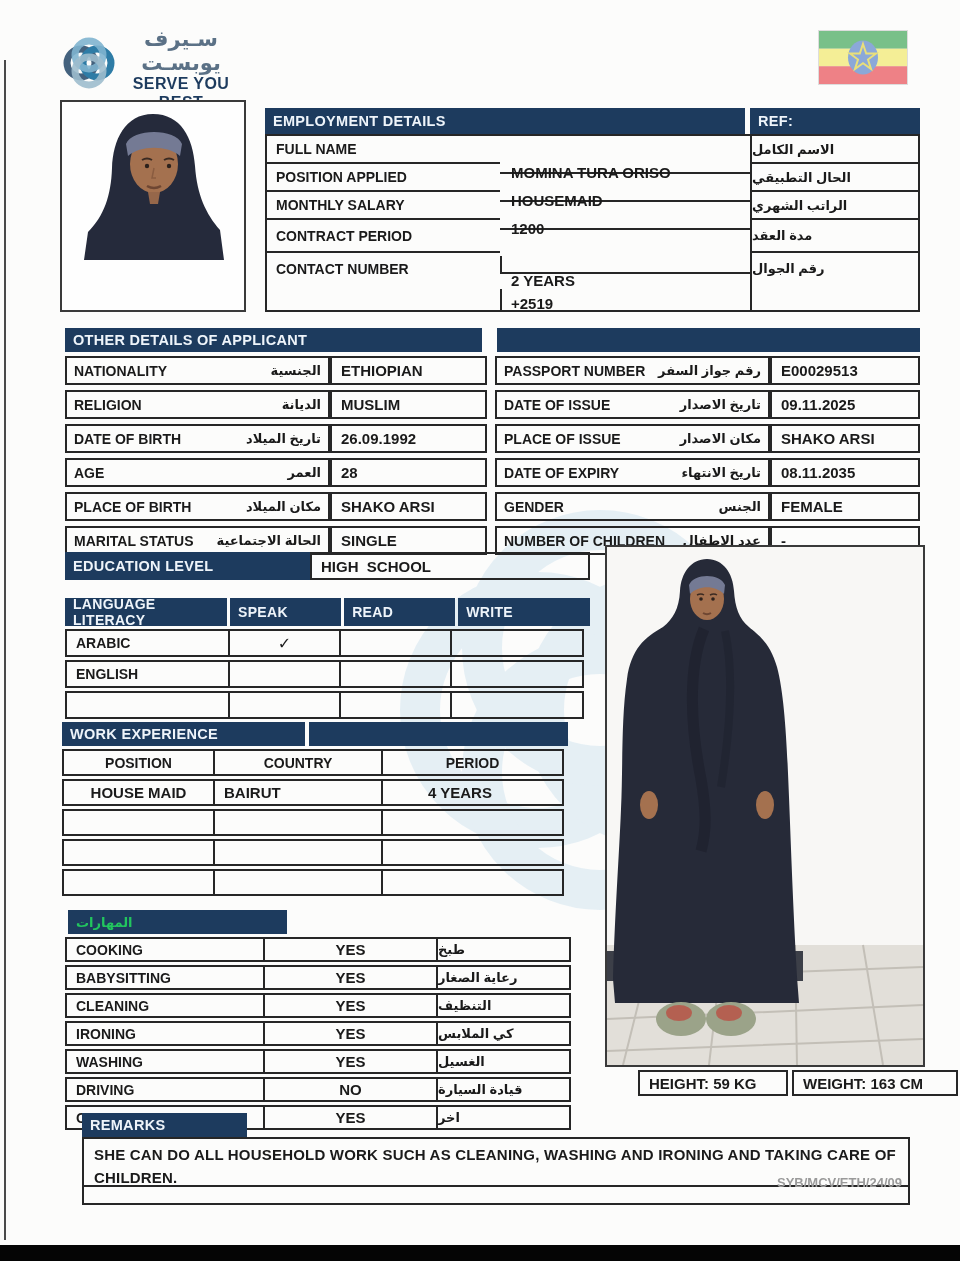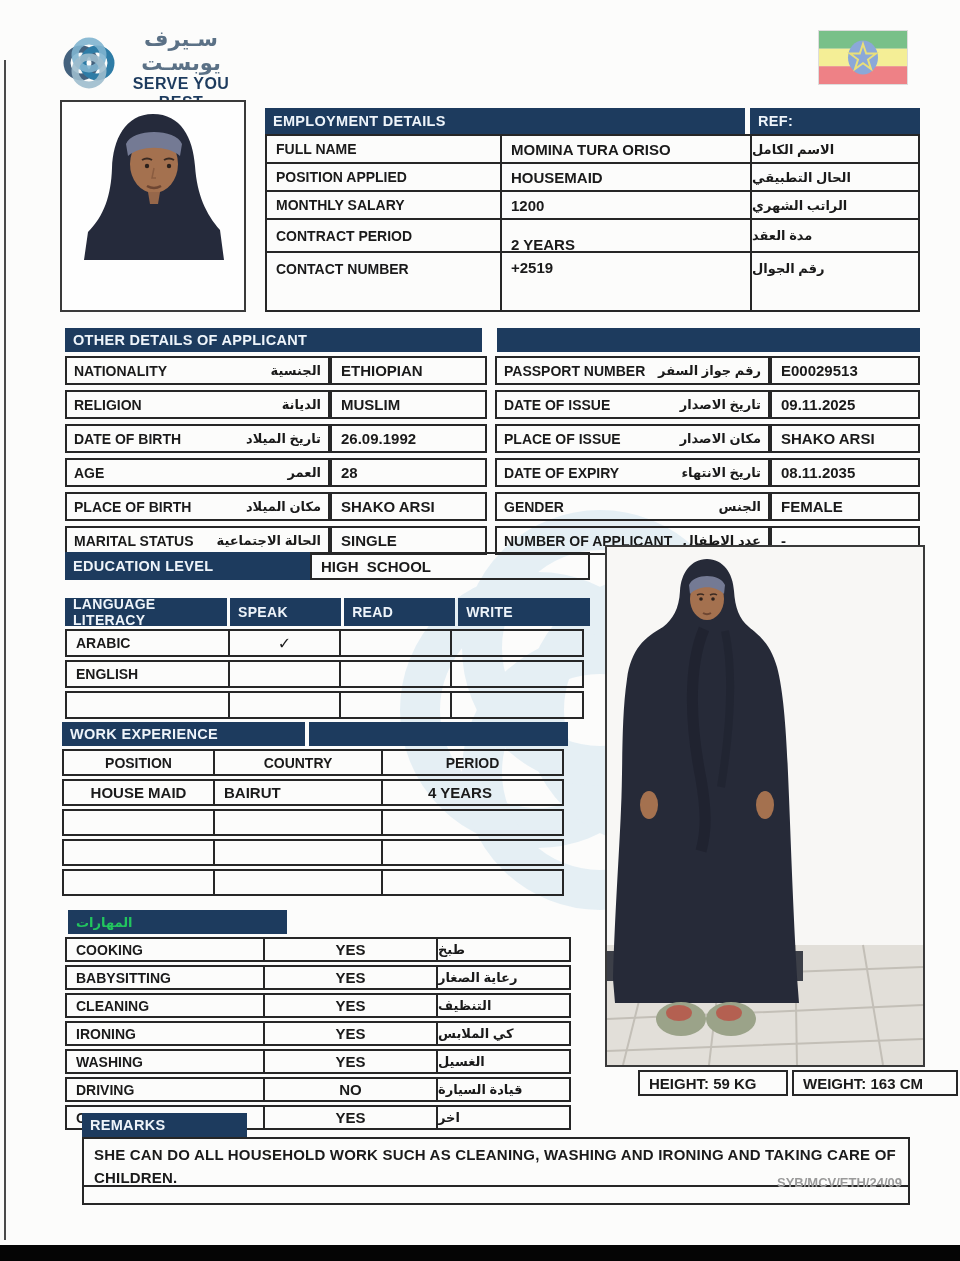--- a/index.html
+++ b/index.html
@@ -34,21 +34,21 @@
   .lt-ar2{color:#737373; font-size:12px; font-weight:bold;}
   .lt-en2{color:#a9cede; font-size:7.5px; font-weight:bold; letter-spacing:1.2px;}
   
   .emp{left:265px; top:108px; width:655px;}
   .emp-head{position:absolute; left:0; top:0; width:655px; height:26px; display:flex;}
   .emp-body{position:absolute; left:0; top:26px; width:655px;}
   .emp-row{display:flex;}
   .emp-row .cell{border:none; border-left:2px solid #262626; border-bottom:2px solid #262626;}
   .emp-row .cell:last-child{border-right:2px solid #262626;}
   .emp-body{border-top:2px solid #262626;}
-  .ec1{width:235px;} .ec2{width:250px;} .ec3{width:170px; justify-content:flex-end;}
+  .ec1{width:235px;} .ec2{width:250px;margin-top:36px;} .ec3{width:170px; justify-content:flex-end;}
   
   .od-row{display:flex; height:29px; margin-bottom:5px;}
   .od-row .cell{height:29px;}
   .odl-l{width:265px;} .odl-v{width:157px;}
   .od-gap{width:8px; border:none; background:transparent;}
   .odr-l{width:275px;} .odr-v{width:150px;}
   
   .lang-head{display:flex; gap:3px;}
   .lang-head .bar{height:28px; font-size:14px;}
   .lang-row{display:flex; margin-top:3px;}
@@ -240,21 +240,21 @@
       </div>
 
       <div class="od-row">
         <div class="cell odl-l between">
             <span class="lbl">MARITAL STATUS</span>
             <span class="ar">الحالة الاجتماعية</span>
           </div>
         <div class="cell odl-v val padl">SINGLE</div>
         <div class="od-gap"></div>
         <div class="cell odr-l between">
-            <span class="lbl">NUMBER OF APPLICANT</span>
+            <span class="lbl">NUMBER OF CHILDREN</span>
             <span class="ar">عدد الاطفال</span>
           </div>
         <div class="cell odr-v val padl">-</div>
       </div>
     </div>
   </div>
 
   <div class="abs" style="left:65px;top:552px;display:flex;">
     <div class="bar" style="width:245px;height:28px;">EDUCATION LEVEL</div>
     <div class="cell val padl pre" style="width:280px;height:28px;">HIGH  SCHOOL</div>

